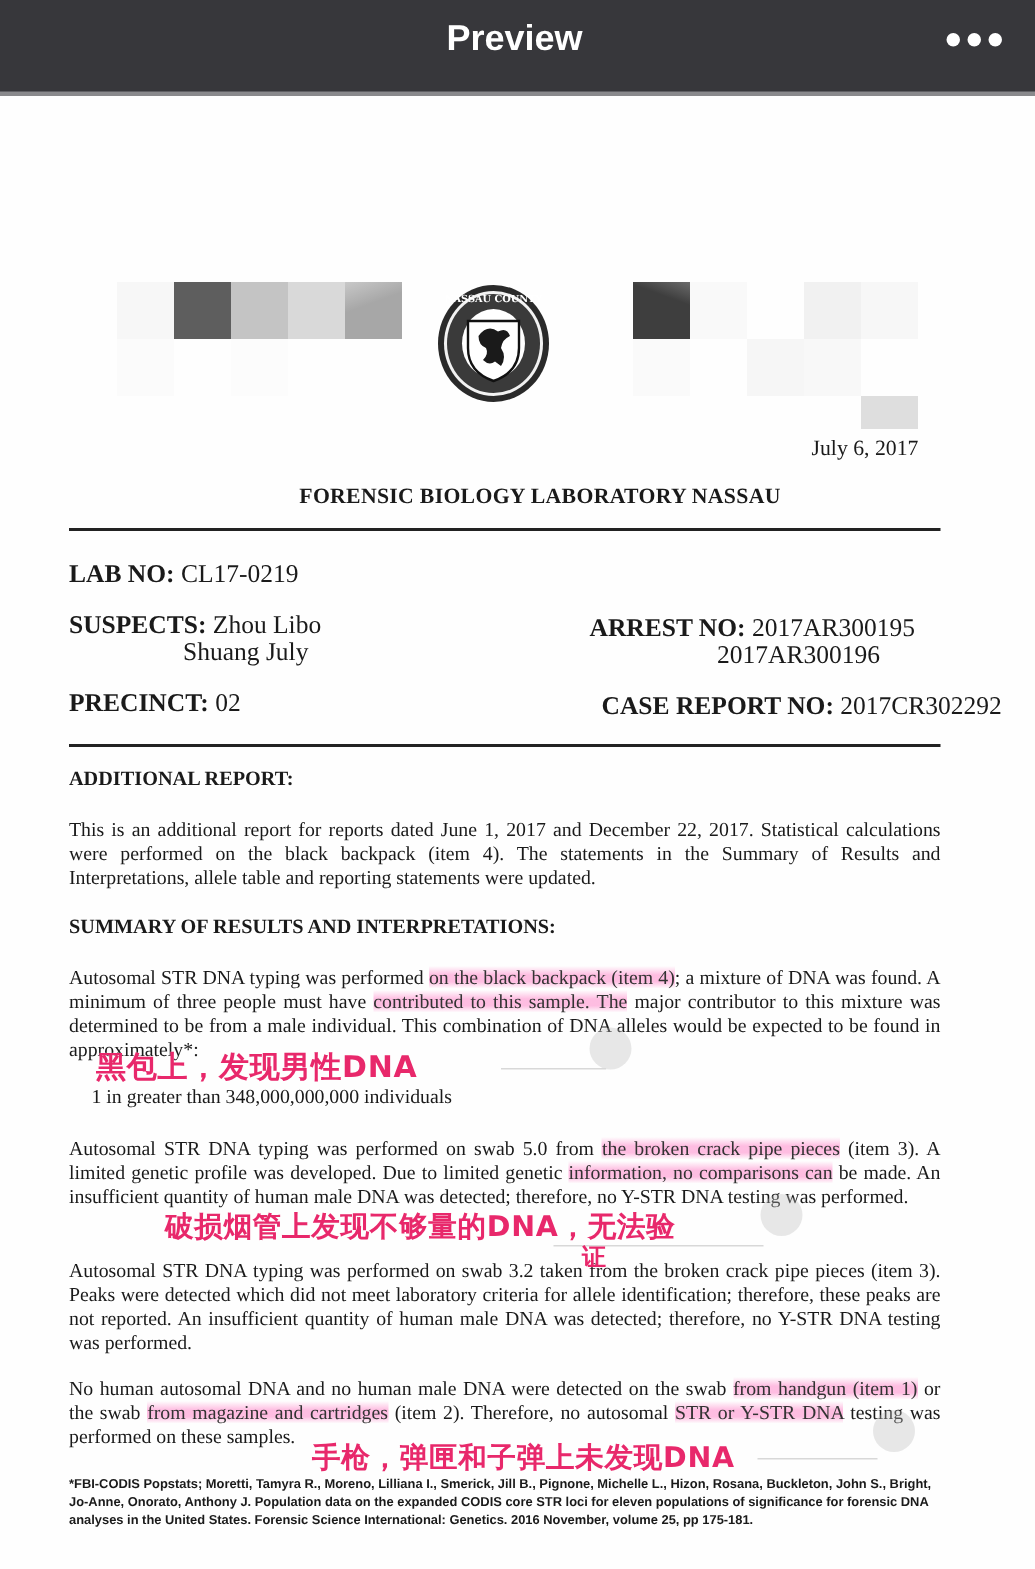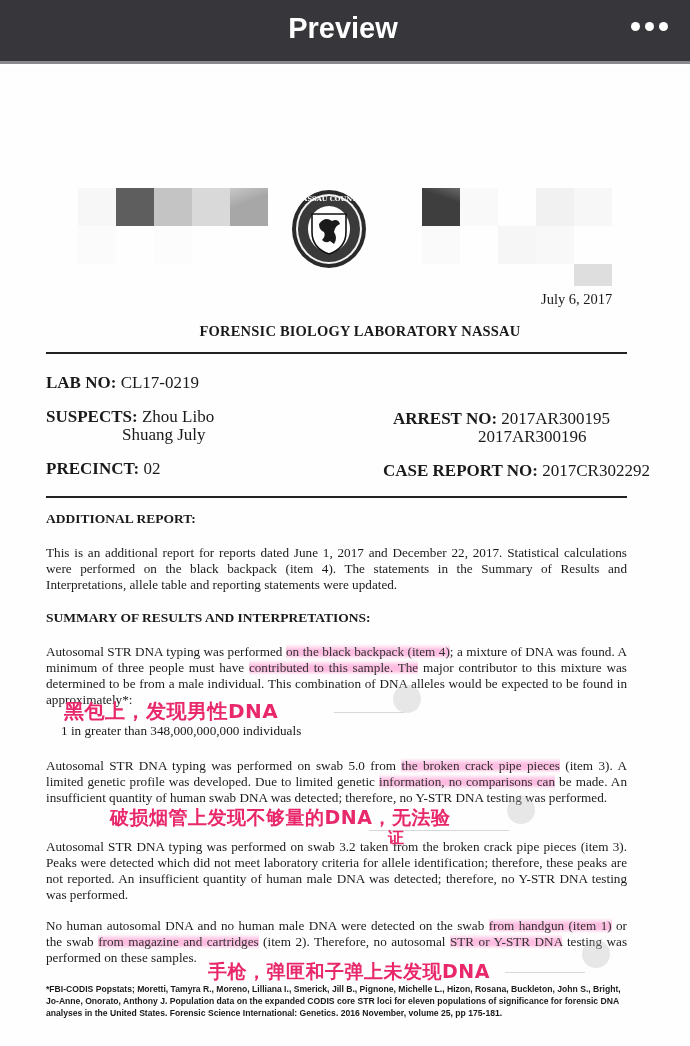--- a/index.html
+++ b/index.html
@@ -8,21 +8,21 @@
 
   
   .navbar {
     position: absolute; left: 0; top: 0; width: 690px; height: 64px;
     background: #37373b; color: #fff;
     border-bottom: 3px solid #8a8a8d;
   }
   .nav-back { position: absolute; left: 16px; top: 12px; height: 36px; display: flex; align-items: center; cursor: pointer; }
   .nav-back svg { width: 20px; height: 34px; }
   .nav-back span { font-family: "Liberation Sans", sans-serif; font-size: 28px; margin-left: 6px; color: #fff; }
-  .nav-title { position: absolute; left: 0; right: 4px; top: 12px; text-align: center; font-family: "Liberation Sans", sans-serif; font-size: 29px; font-weight: bold; color: #fff; pointer-events: none; }
+  .nav-title { position: absolute; left: 0; right: 4px; top: 12px; text-align: center; font-family: "Liberation Sans", sans-serif; font-size: 24px; font-weight: bold; color: #fff; pointer-events: none; }
   .nav-more { position: absolute; right: 22px; top: 22px; display: flex; gap: 5px; cursor: pointer; }
   .nav-more i { display: block; width: 9px; height: 9px; border-radius: 50%; background: #fff; }
 
   
   .doc { position: absolute; left: 0; top: 67px; width: 690px; height: 979px; background: #fefefe; }
   .tile { position: absolute; width: 38px; height: 38px; }
 
   .seal { position: absolute; left: 290px; top: 188px; width: 78px; height: 82px; }
 
   .date { position: absolute; left: 541px; top: 291px; font-size: 14.5px; }
@@ -102,38 +102,38 @@
 <div class="field" style="left:122px;top:425px;">Shuang July</div>
 
 <div class="field" style="left:393px;top:409px;">
   <b>ARREST NO:</b> <span>2017AR300195</span>
 </div>
 <div class="field" style="left:478px;top:427px;">2017AR300196</div>
 
 <div class="field" style="left:46px;top:459px;">
   <b>PRECINCT:</b> <span>02</span>
 </div>
-<div class="field" style="left:383px;top:461px;">
+<div class="field" style="left:401px;top:461px;">
   <b>CASE REPORT NO:</b> <span>2017CR302292</span>
 </div>
 
 <div class="rule" style="top:496px;"></div>
 
 <div class="section-head" style="top:511px;">ADDITIONAL REPORT:</div>
 <div class="para" style="top:545px;">This is an additional report for reports dated June 1, 2017 and December 22, 2017.  Statistical calculations were performed on the black backpack (item 4).  The statements in the Summary of Results and Interpretations, allele table and reporting statements were updated.</div>
 
 <div class="section-head" style="top:610px;">SUMMARY OF RESULTS AND INTERPRETATIONS:</div>
 
 <div class="para" style="top:644px;">
   <span>Autosomal STR DNA typing was performed </span><span class="hl">on the black backpack (item 4)</span><span>; a mixture of DNA was found.  A minimum of three people must have </span><span class="hl">contributed to this sample. The</span><span> major contributor to this mixture was determined to be from a male individual.  This combination of DNA alleles would be expected to be found in approximately*:</span>
 </div>
 <div class="para indent" style="top:723px;">1 in greater than 348,000,000,000 individuals</div>
 
 <div class="para" style="top:758px;">
-  <span>Autosomal STR DNA typing was performed on swab 5.0 from </span><span class="hl">the broken crack pipe pieces</span><span> (item 3).  A limited genetic profile was developed.  Due to limited genetic </span><span class="hl">information, no comparisons can</span><span> be made. An insufficient quantity of human swab DNA was detected; therefore, no Y-STR DNA testing was performed.</span>
+  <span>Autosomal STR DNA typing was performed on swab 5.0 from </span><span class="hl">the broken crack pipe pieces</span><span> (item 3).  A limited genetic profile was developed.  Due to limited genetic </span><span class="hl">information, no comparisons can</span><span> be made. An insufficient quantity of human male DNA was detected; therefore, no Y-STR DNA testing was performed.</span>
 </div>
 
 <div class="para" style="top:839px;">Autosomal STR DNA typing was performed on swab 3.2 taken from the broken crack pipe pieces (item 3).  Peaks were detected which did not meet laboratory criteria for allele identification; therefore, these peaks are not reported.  An insufficient quantity of human male DNA was detected; therefore, no Y-STR DNA testing was performed.</div>
 
 <div class="para" style="top:918px;">
   <span>No human autosomal DNA and no human male DNA were detected on the swab </span><span class="hl">from handgun (item 1)</span><span> or the swab </span><span class="hl">from magazine and cartridges</span><span> (item 2).  Therefore, no autosomal </span><span class="hl">STR or Y-STR DNA</span><span> testing was performed on these samples.</span>
 </div>
 
 <div class="footnote" style="top:983px;">*FBI-CODIS Popstats; Moretti, Tamyra R., Moreno, Lilliana I., Smerick, Jill B., Pignone, Michelle L., Hizon, Rosana, Buckleton, John S., Bright, Jo-Anne, Onorato, Anthony J.  Population data on the expanded CODIS core STR loci for eleven populations of significance for forensic DNA analyses in the United States. Forensic Science International: Genetics. 2016 November, volume 25, pp 175-181.</div>
 

